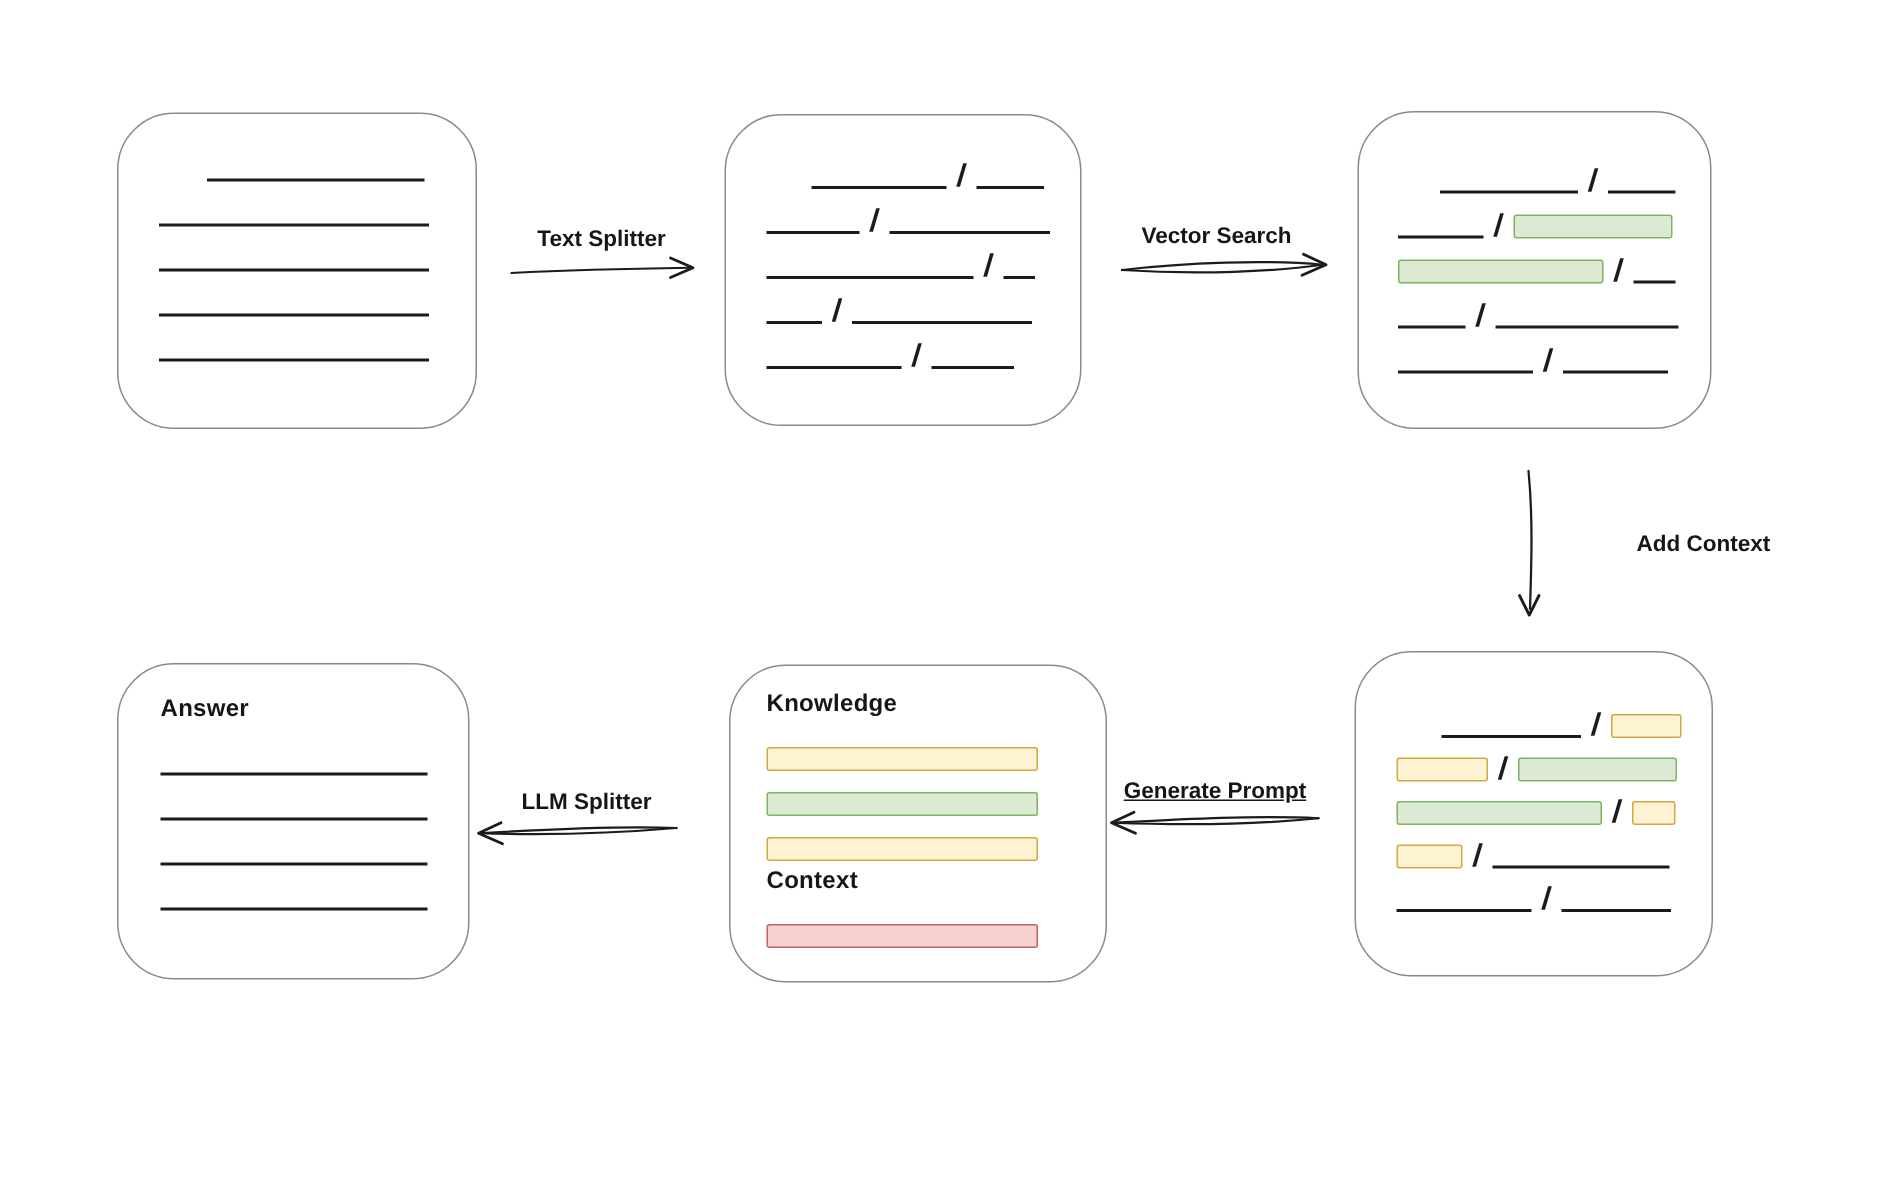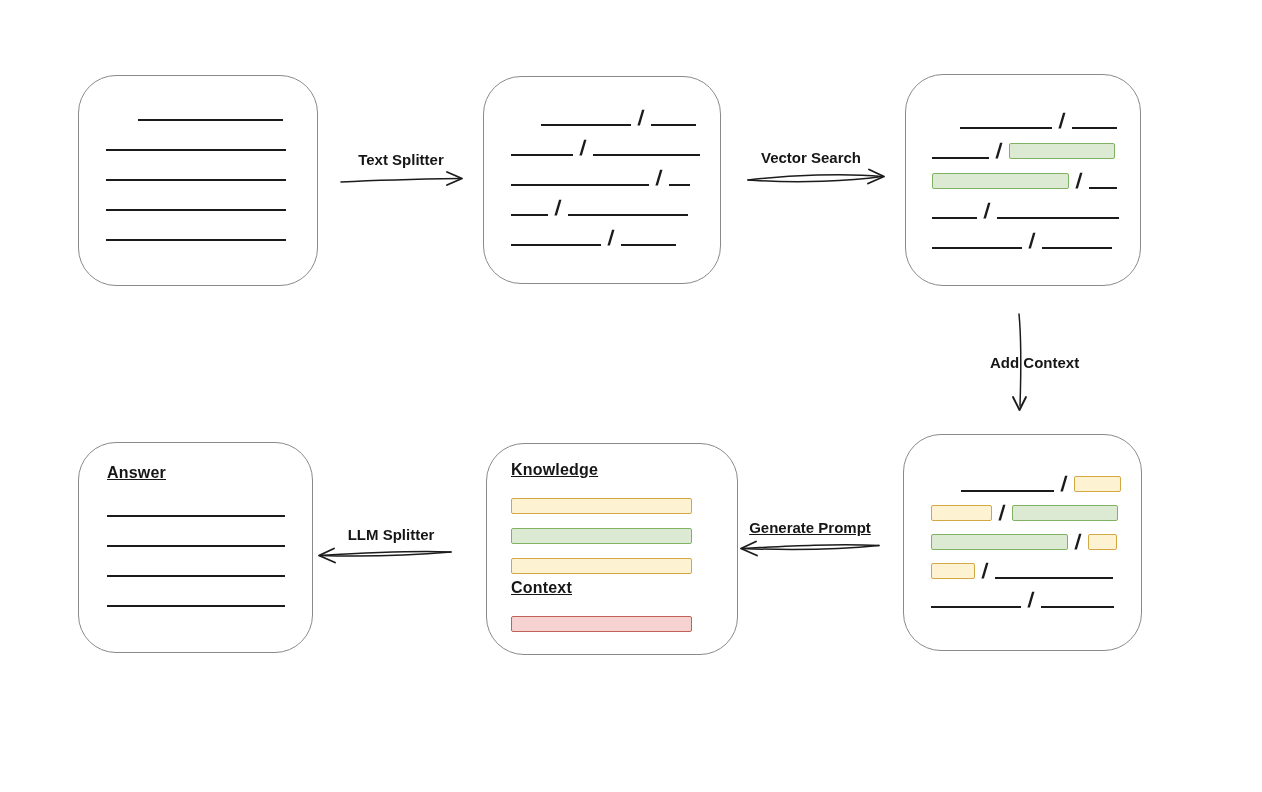--- a/index.html
+++ b/index.html
@@ -26,21 +26,21 @@
   .seg-bar  { height:14px; border-radius:2px; box-sizing:content-box; }
   .bar-green  { background:#dcead3; border:1.5px solid #7fb362; }
   .bar-yellow { background:#fdf2d1; border:1.5px solid #d2a845; }
   .bar-red    { background:#f6d3d0; border:1.5px solid #c2605c; }
   .seg-slash {
     font-size:21px; line-height:17px; font-weight:600; color:#1b1b1b;
     transform:skewX(-6deg);
   }
   .box-label {
     height:28px; display:flex; align-items:center;
-    font-size:16px; font-weight:600; color:#161616; letter-spacing:.2px;text-decoration:underline;
+    font-size:16px; font-weight:600; color:#161616; letter-spacing:.2px;
   }
   .arrow-label {
     position:absolute; font-size:15px; font-weight:600; color:#161616;
     white-space:nowrap; transform:translateX(-50%);
   }
   .arrow-label.left-anchored { transform:none; }
   .caption {
     position:absolute; left:977px; top:686px; transform:translateX(-50%);
     font-size:19px; font-weight:600; color:#161616; white-space:nowrap;
   }
@@ -219,17 +219,17 @@
     </g>
     <g>
       <path d="M451,552 C415,550.5 370,552.5 320,555.5"></path>
       <path d="M451,552 C410,555.5 370,557 320,555.5"></path>
       <path class="head" d="M334,548.5 L319,555.5 L335,562.5"></path>
     </g>
   </svg>
 
   <div class="arrow-label" style="left:401px; top:151px;">Text Splitter</div>
   <div class="arrow-label" style="left:811px; top:149px;">Vector Search</div>
-  <div class="arrow-label left-anchored" style="left:990px; top:354px;">Add Context</div>
+  <div class="arrow-label left-anchored" style="left:1091px; top:354px;">Add Context</div>
   <div class="arrow-label" style="left:810px; top:519px;text-decoration:underline;">Generate Prompt</div>
   <div class="arrow-label" style="left:391px; top:526px;">LLM Splitter</div>
 
 </div>
 
 </body></html>

